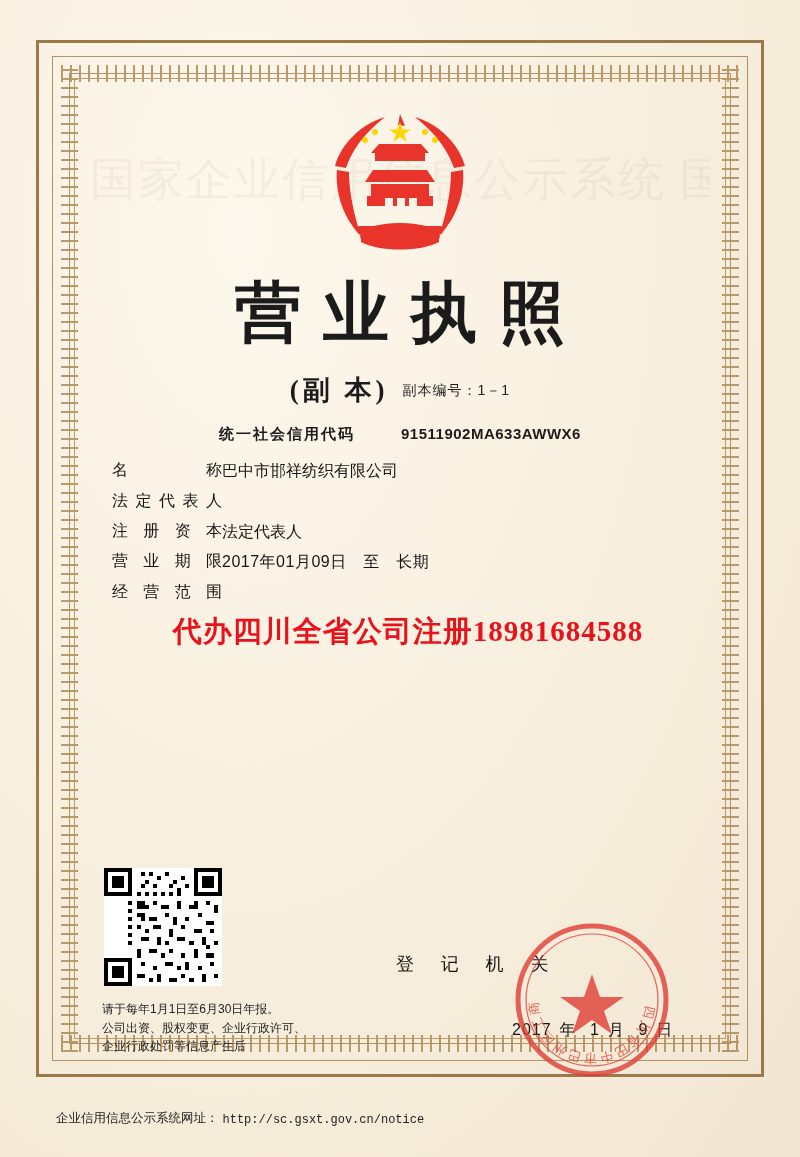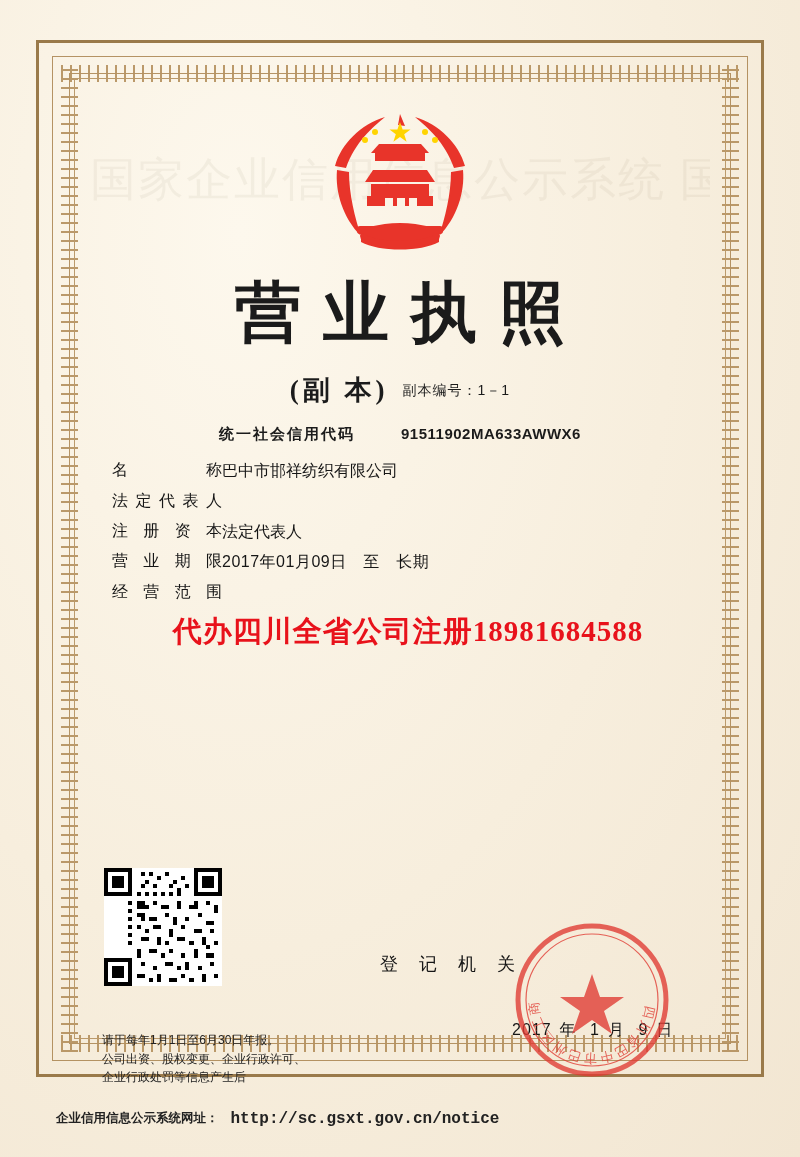--- a/index.html
+++ b/index.html
@@ -190,25 +190,26 @@
     left: 104px;
     top: 868px;
     width: 118px;
     height: 118px;
     background: #ffffff;
   }
 
   
   .authority {
     position: absolute;
-    left: 380px;
+    left: 396px;
     top: 952px;
     font-size: 18px;
     letter-spacing: 8px;
     color: #161616;
+    font-family: Liberation Mono, monospace;
   }
   .issue-date {
     position: absolute;
     left: 508px;
     top: 1020px;
     font-size: 16px;
     letter-spacing: 1px;
     color: #161616;
   }
   .issue-date span { margin: 0 4px; }
@@ -225,38 +226,37 @@
   }
 
   
   .notes {
     position: absolute;
     left: 102px;
     top: 1000px;
     font-size: 12px;
     line-height: 1.55;
     color: #222;
-    margin-top: 31px;
   }
 
   .footer {
     position: absolute;
     left: 56px;
     right: 56px;
     top: 1110px;
     display: flex;
     justify-content: space-between;
     font-size: 12.5px;
     color: #222;
   }
   .footer .url {
     font-family: "Liberation Mono", monospace;
-    font-size: 16px;
-  }
-  .footer-left { display: flex; align-items: flex-start; gap: 12px; font-weight: bold; }
+    font-size: 12px;
+  }
+  .footer-left { display: flex; align-items: flex-end; gap: 4px; }
 </style>
 </head>
 <body>
 
 <div id="license">
 
   <div class="frame-outer"></div>
   <div class="frame-greek"></div>
   <div class="frame-inner"></div>
 

